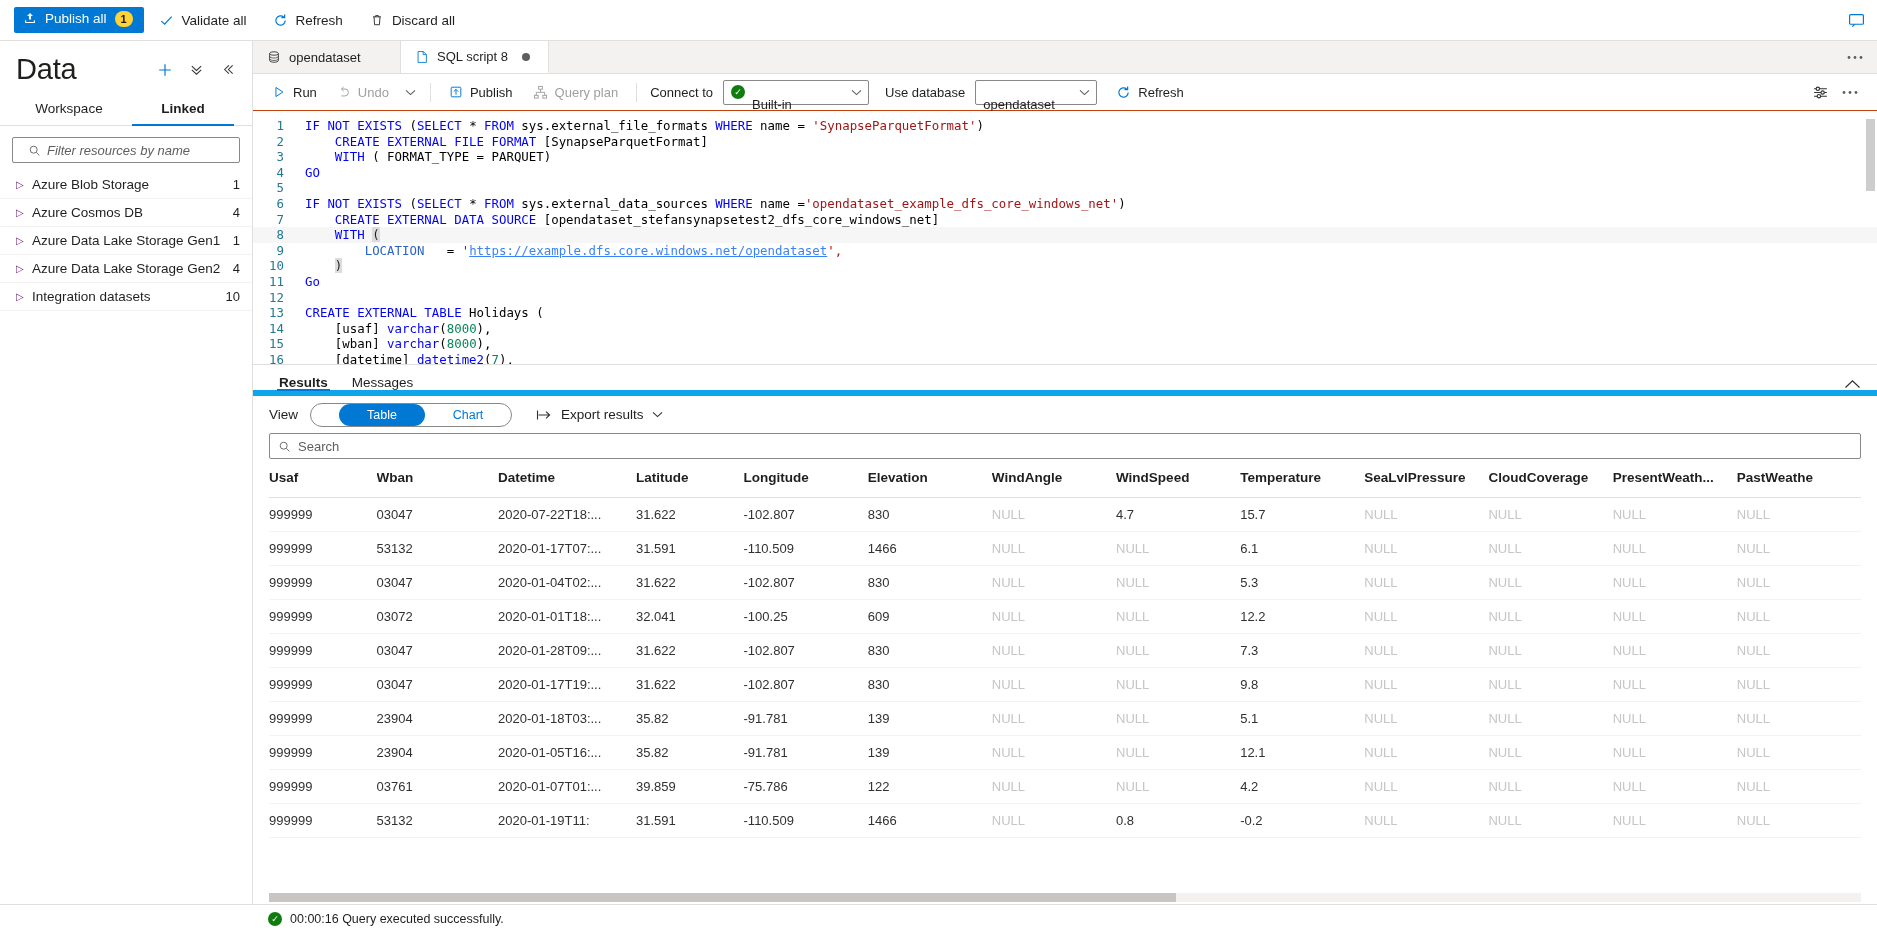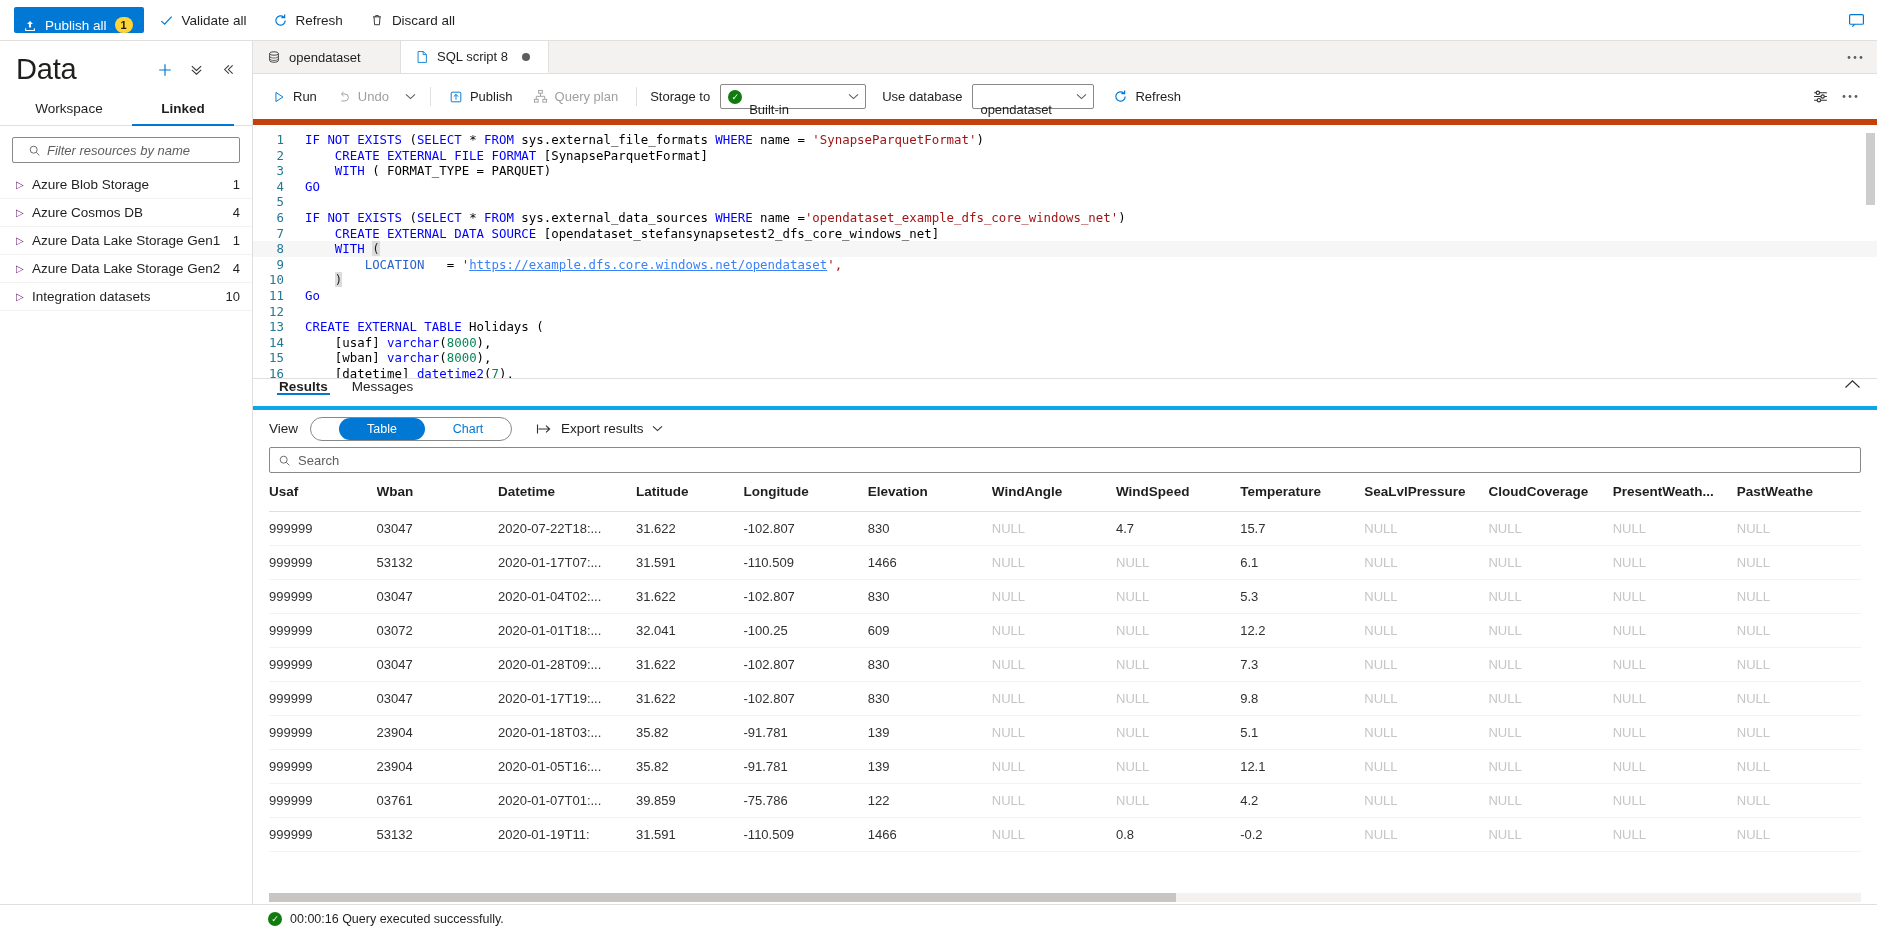--- a/index.html
+++ b/index.html
@@ -16,21 +16,21 @@
   
   .topbar {
     height: 41px; min-height: 41px;
     background: #ffffff;
     border-bottom: 1px solid #e1dfdd;
     display: flex; align-items: center;
     padding-left: 14px;
     gap: 4px;
   }
   .publish-btn {
-    display: flex; align-items: flex-end; gap: 8px;
+    display: flex; align-items: flex-start; gap: 8px;
     background: #0078d4; color: #ffffff;
     height: 26px; padding: 4px 11px 0 9px;
     border-radius: 2px; font-size: 13.5px;
     cursor: pointer; white-space: nowrap;
   }
   .publish-btn .badge {
     background: #ffd335; color: #1b1a19;
     border-radius: 9px; min-width: 18px; height: 16px;
     display: inline-flex; align-items: center; justify-content: center;
     font-size: 11px; padding: 0 5px; font-weight: 600;
@@ -103,23 +103,23 @@
     display: flex; align-items: center; gap: 8px;
     padding: 0 14px; font-size: 13px; cursor: pointer;
     background: #f3f2f1; border-right: 1px solid #e1dfdd;
     min-width: 148px;
   }
   .doctab.active { background: #ffffff; border-bottom: 1px solid #ffffff; }
   .doctab .dot { width: 8px; height: 8px; border-radius: 50%; background: #605e5c; margin-left: 6px; }
   .doctabs-right { margin-left: auto; display: flex; align-items: center; padding: 0 14px; }
 
   .editor-toolbar {
-    height: 51px; min-height: 35px;
+    height: 37px; min-height: 35px;
     display: flex; align-items: center; gap: 2px;
-    padding: 0 10px; border-bottom: 6px solid #c2410c; background: #ffffff;
+    padding: 0 10px; border-bottom: 1px solid #c2410c; background: #ffffff;
   }
   .tb {
     display: flex; align-items: center; gap: 7px;
     height: 27px; padding: 0 9px; font-size: 13px; cursor: pointer; white-space: nowrap;
   }
   .tb.disabled { color: #a19f9d; cursor: default; }
   .tb-split { display: flex; align-items: center; height: 27px; padding: 0 5px; cursor: pointer; color: #a19f9d; }
   .vsep { width: 1px; height: 19px; background: #e1dfdd; margin: 0 7px; }
   .tb-label { font-size: 13px; padding: 0 8px 0 4px; white-space: nowrap; }
   .combo {
@@ -159,22 +159,22 @@
   .plain { color: #000000; }
   .url { color: #3b82f6; text-decoration: underline; }
   .brmatch { background: #dcdcdc; }
 
   
   .results {
     flex: 1; display: flex; flex-direction: column; min-height: 0;
     border-top: 1px solid #e1dfdd; background: #ffffff;
   }
   .res-tabs {
-    height: 31px; min-height: 31px; display: flex; align-items: flex-start;
-    padding-left: 14px; border-bottom: 4px solid #0ea5e9;
+    height: 31px; min-height: 31px; display: flex; align-items: flex-end;
+    padding-left: 14px; border-bottom: 6px solid #0ea5e9;
   }
   .res-tab {
     display: flex; align-items: center; padding: 0 12px; font-size: 13.5px;
     cursor: pointer; position: relative; color: #201f1e;
   }
   .res-tab.active { font-weight: 600; }
   .res-tab.active::after {
     content: ""; position: absolute; left: 10px; right: 10px; bottom: -1px; height: 2px; background: #0078d4;
   }
   .res-tabs-right { margin-left: auto; display: flex; align-items: center; padding: 0 16px; cursor: pointer; }
@@ -434,21 +434,21 @@
             <svg width="15" height="15" viewBox="0 0 16 16">
                 <rect x="6" y="1.5" width="4" height="3" stroke="#a19f9d" stroke-width="1" fill="none"></rect>
                 <rect x="1.5" y="11" width="4" height="3" stroke="#a19f9d" stroke-width="1" fill="none"></rect>
                 <rect x="10.5" y="11" width="4" height="3" stroke="#a19f9d" stroke-width="1" fill="none"></rect>
                 <path d="M8 4.5v3.3M3.5 11V7.8h9V11" stroke="#a19f9d" stroke-width="1" fill="none"></path>
               </svg>
           </span>
           <span>Query plan</span>
         </div>
         <div class="vsep"></div>
-        <span class="tb-label">Storage to</span>
+        <span class="tb-label">Connect to</span>
         <div class="combo" style="min-width:146px">
           <span class="check-green">✓</span>
           <span class="cv">Built-in</span>
           <span class="cd">
             <svg width="11" height="7" viewBox="0 0 11 7">
                 <path d="M1 1.3 5.5 5.6 10 1.3" stroke="#605e5c" stroke-width="1.1" fill="none"></path>
               </svg>
           </span>
         </div>
         <span class="tb-label" style="padding-left:14px">Use database</span>

